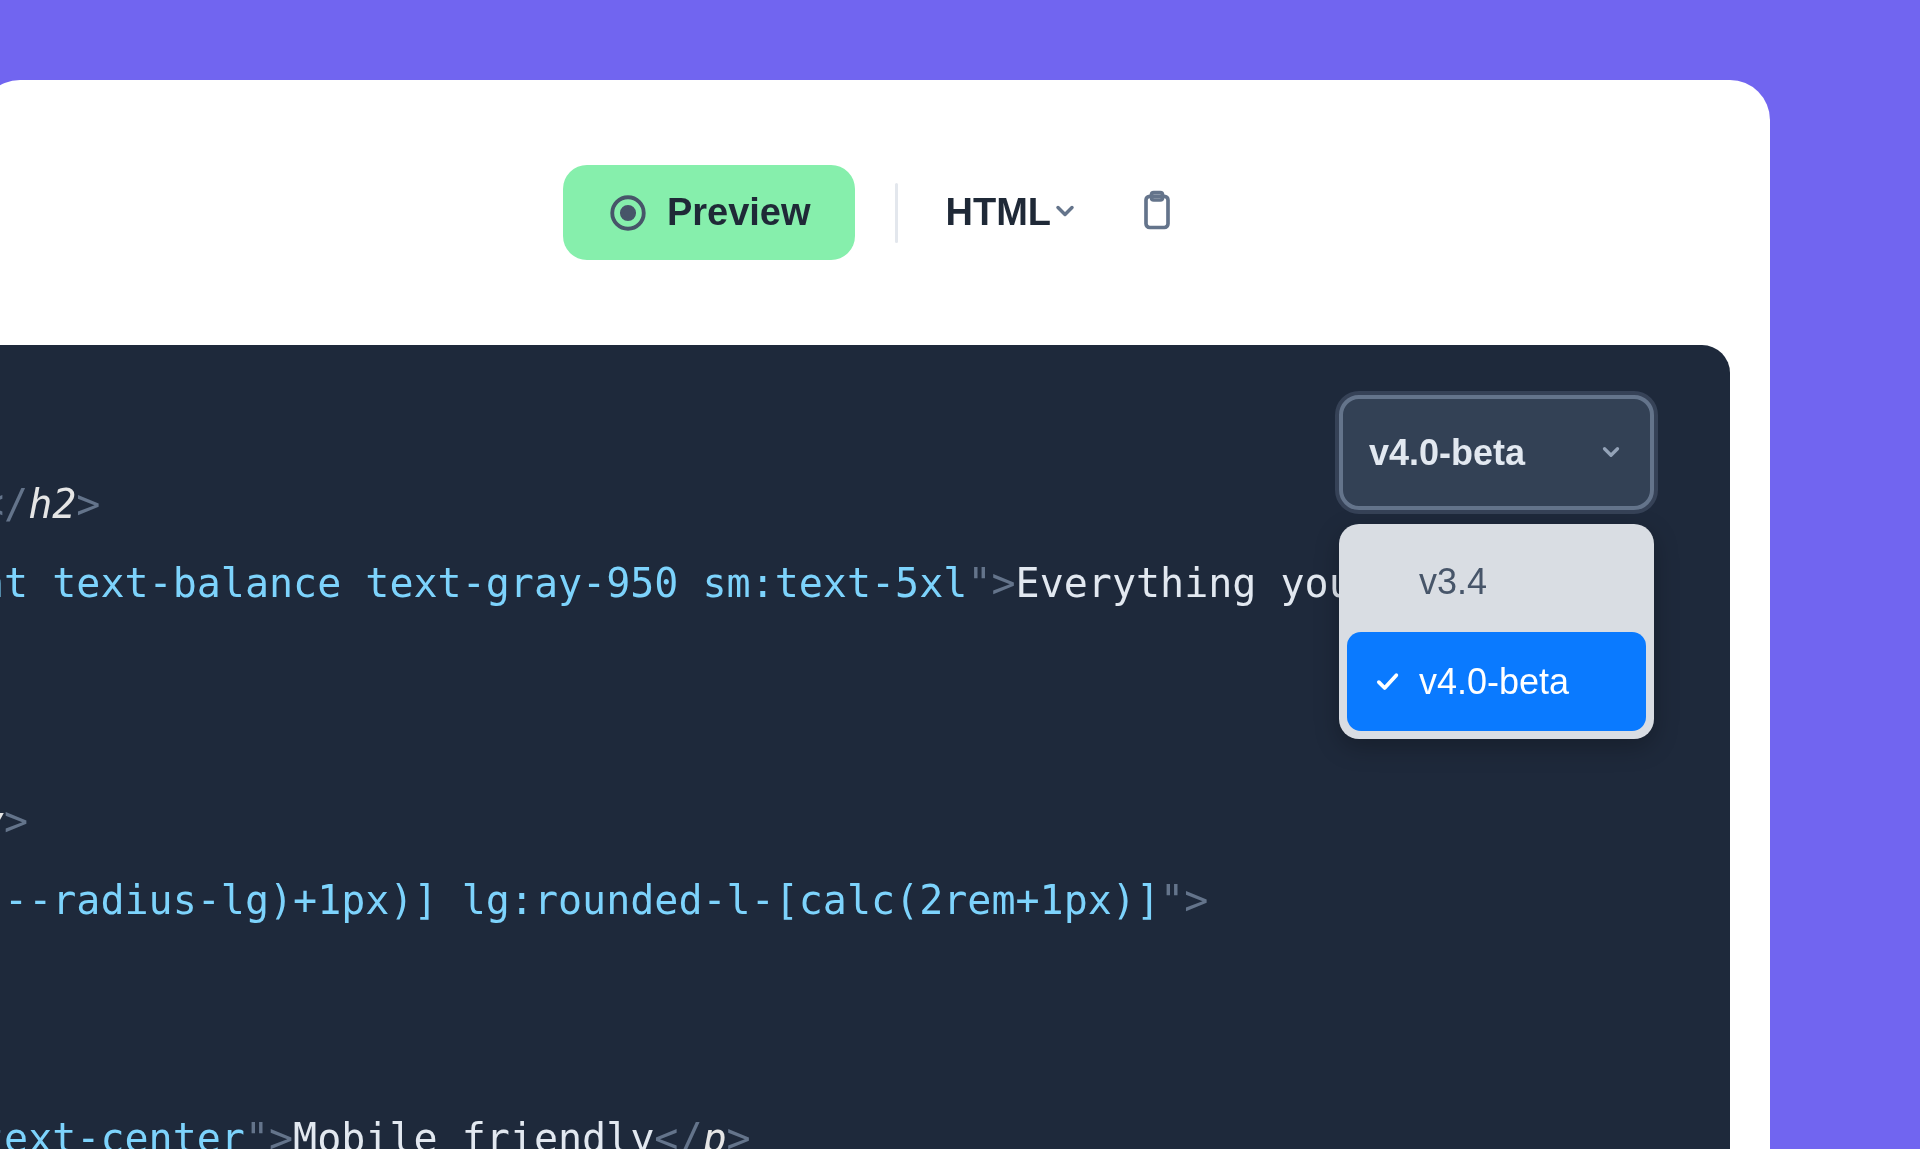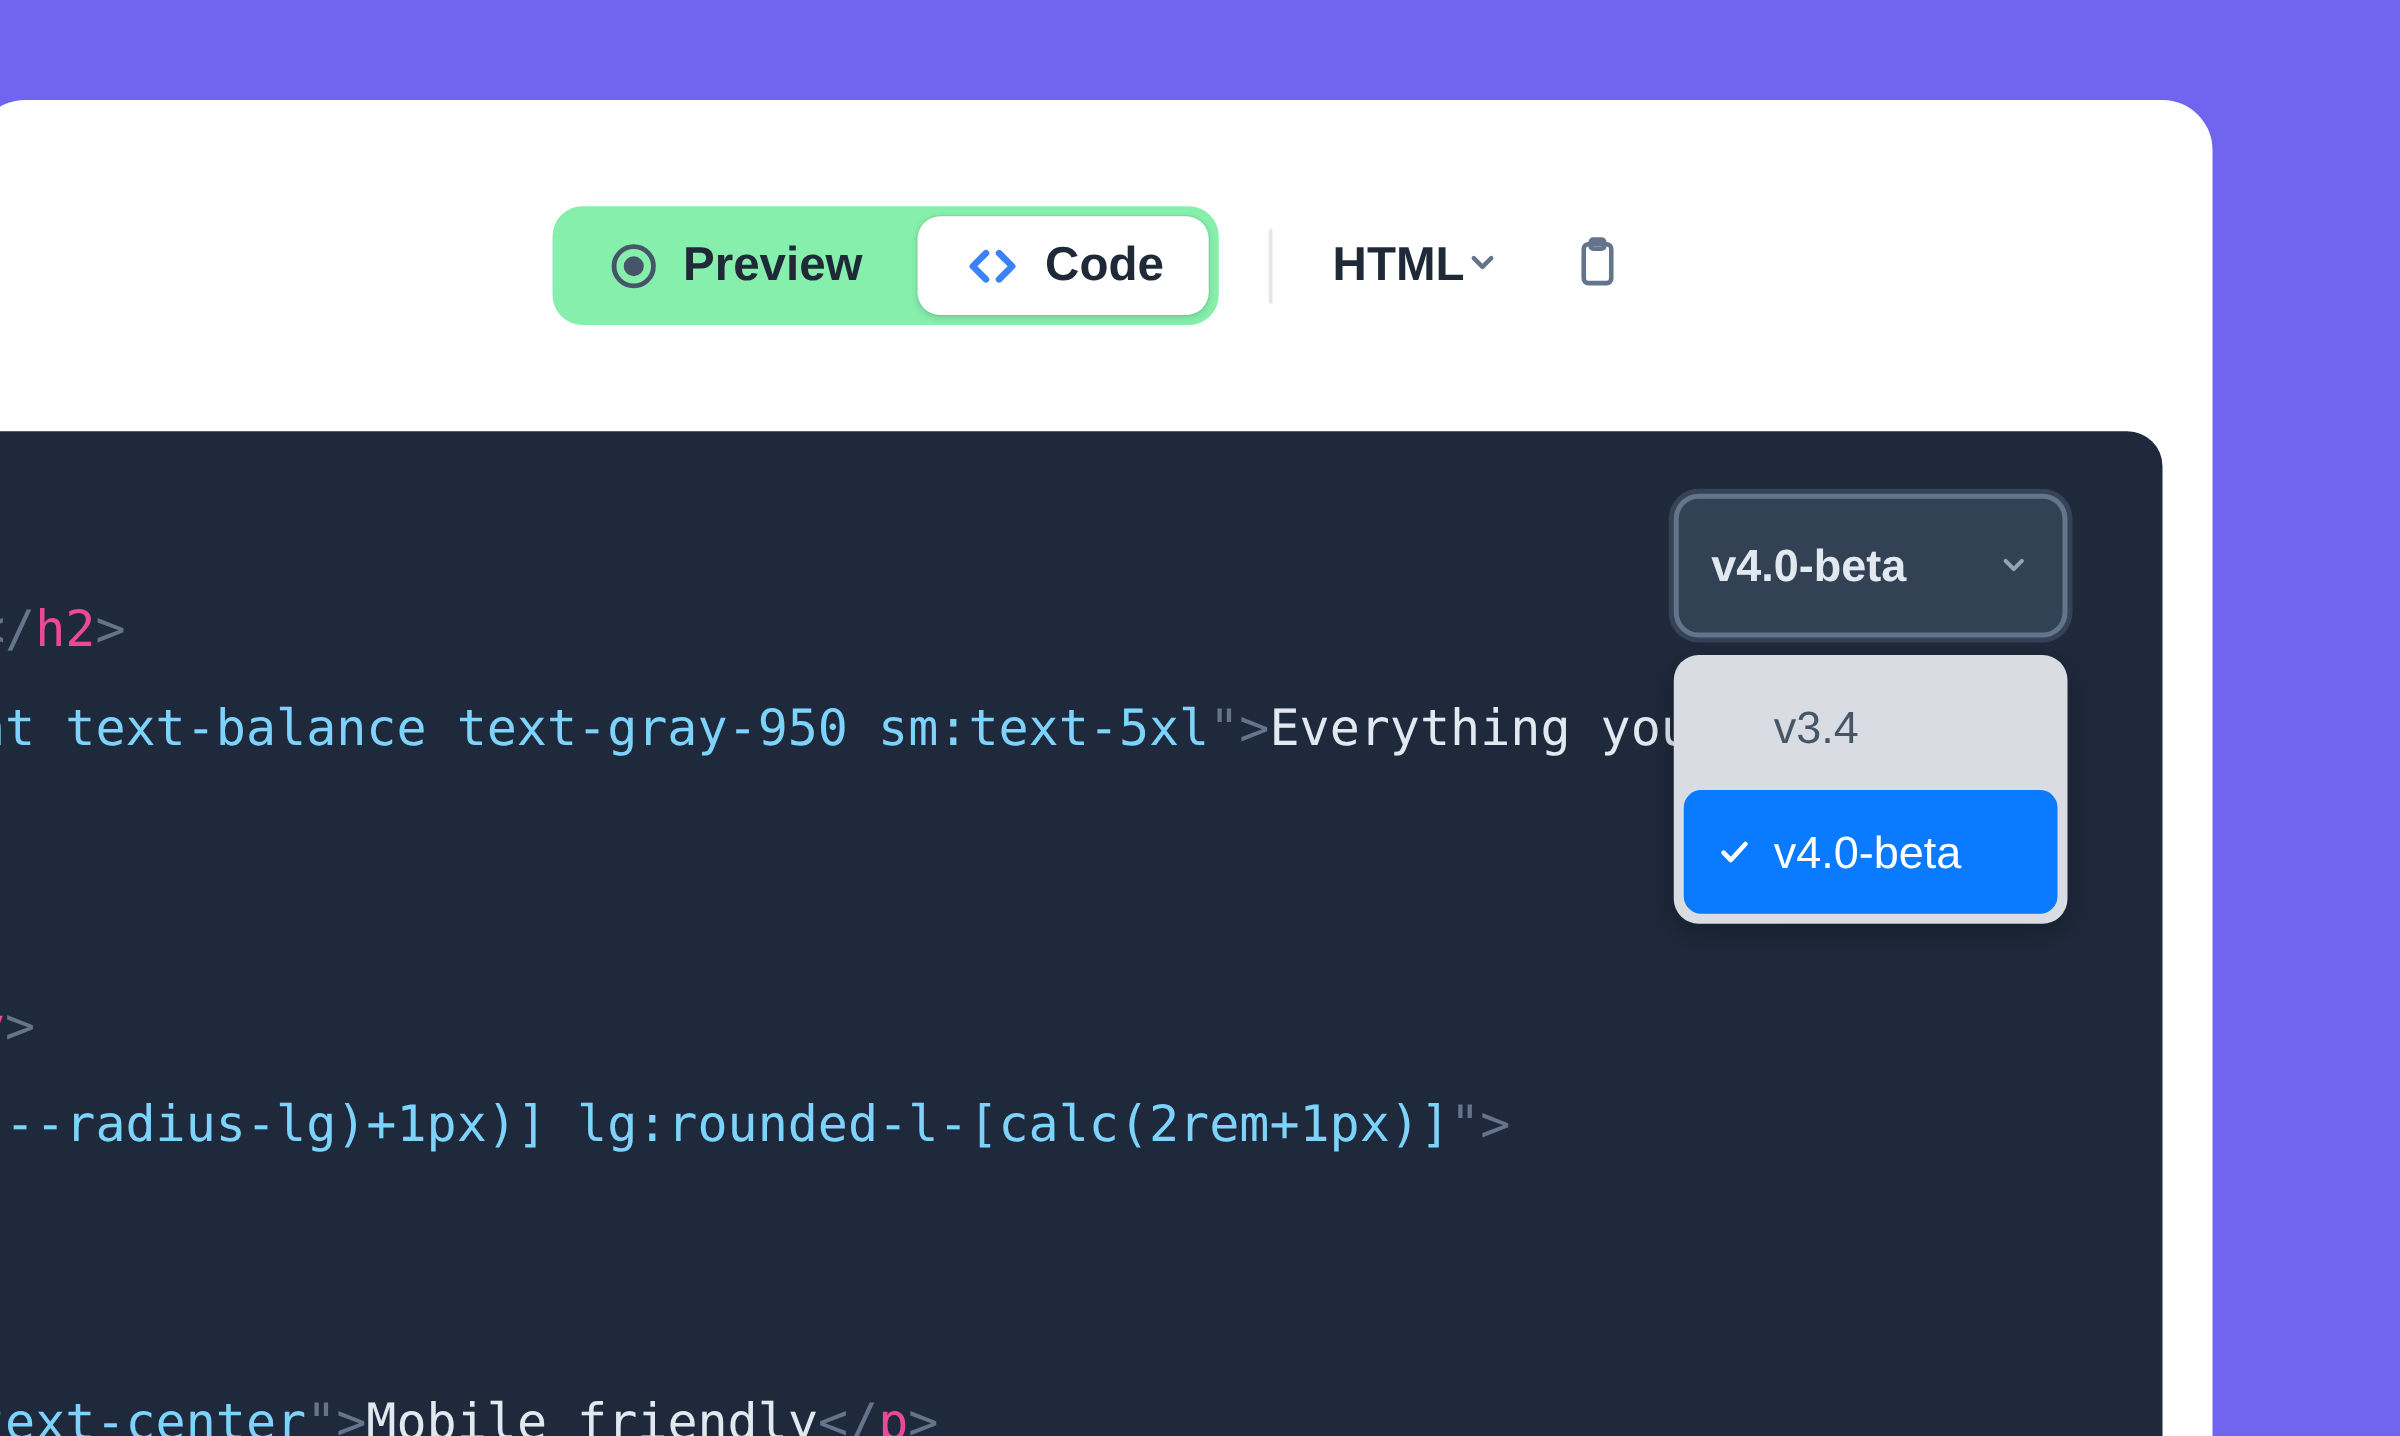--- a/index.html
+++ b/index.html
@@ -83,21 +83,21 @@
   bottom: 0;
   background: #1e293b;
   border-top-right-radius: 28px;
   font-family: ui-monospace, SFMono-Regular, Menlo, Consolas, monospace;
   font-size: 40px;
   line-height: 1.98;
   color: #7dd3fc;
   overflow: hidden;
 }
 .codearea pre { white-space: pre; padding-top: 120px; }
-.t-pink  { color: #ec4899; }
+.t-pink  { color: #e5e5e5; font-style: italic; }
 .t-punc  { color: #64748b; }
 .t-attr  { color: #7dd3fc; }
 .t-text  { color: #e2e8f0; }
 .version-dropdown {
   position: absolute;
   top: 50px;
   right: 76px;
   width: 315px;
 }
 .version-trigger {
@@ -149,29 +149,20 @@
 
     <div class="tabgroup">
       <div class="tab">
         <span class="tab-icon">
           <svg width="42" height="42" viewBox="0 0 24 24" fill="none" stroke="#475569" stroke-width="2.2">
             <circle cx="12" cy="12" r="9"></circle>
               <circle cx="12" cy="12" r="3.5" fill="#475569"></circle>
           </svg>
         </span>
         <span>Preview</span>
-      </div>
-      <div class="tab active">
-        <span class="tab-icon">
-          <svg width="48" height="42" viewBox="0 0 24 24" fill="none" stroke="#3b82f6" stroke-width="3" stroke-linecap="round" stroke-linejoin="round">
-            <polyline points="9 6 3 12 9 18"></polyline>
-              <polyline points="15 6 21 12 15 18"></polyline>
-          </svg>
-        </span>
-        <span>Code</span>
       </div>
     </div>
 
     <div class="divider"></div>
 
     <div class="lang-select">
       <span>HTML</span>
       <span>
         <svg width="28" height="28" viewBox="0 0 24 24" fill="none" stroke="#64748b" stroke-width="3" stroke-linecap="round" stroke-linejoin="round">
           <polyline points="6 9 12 15 18 9"></polyline>

